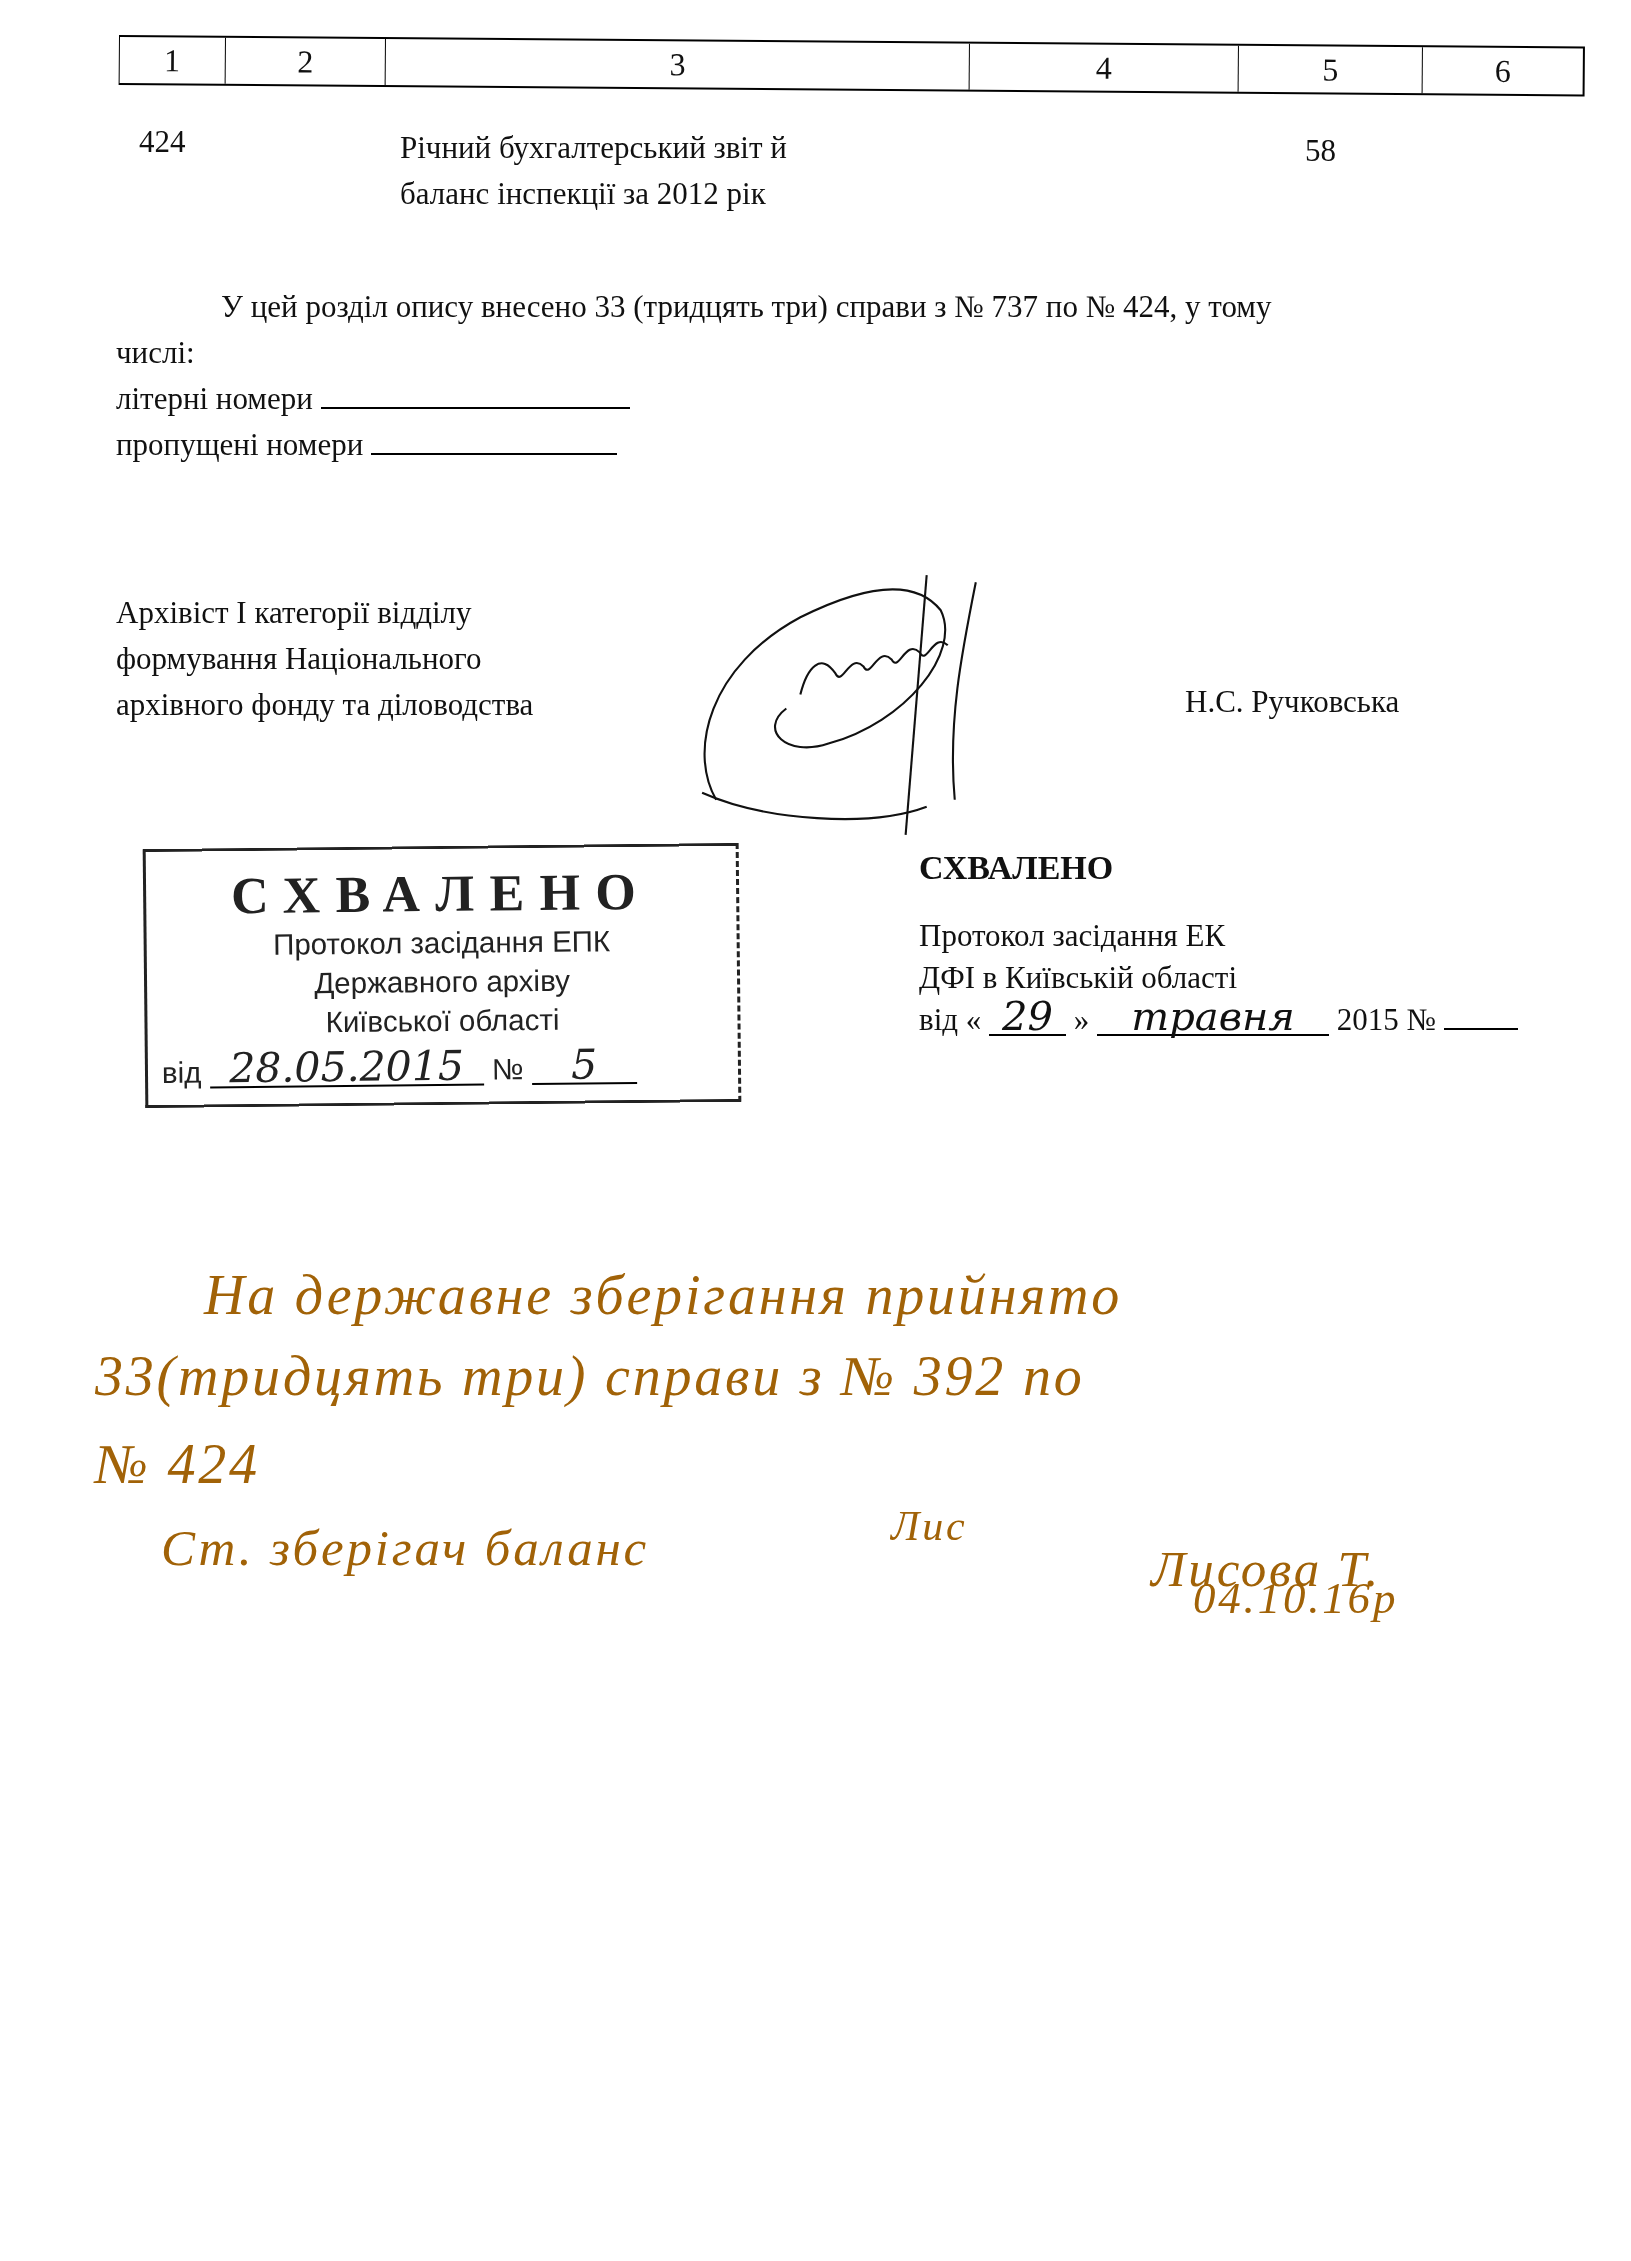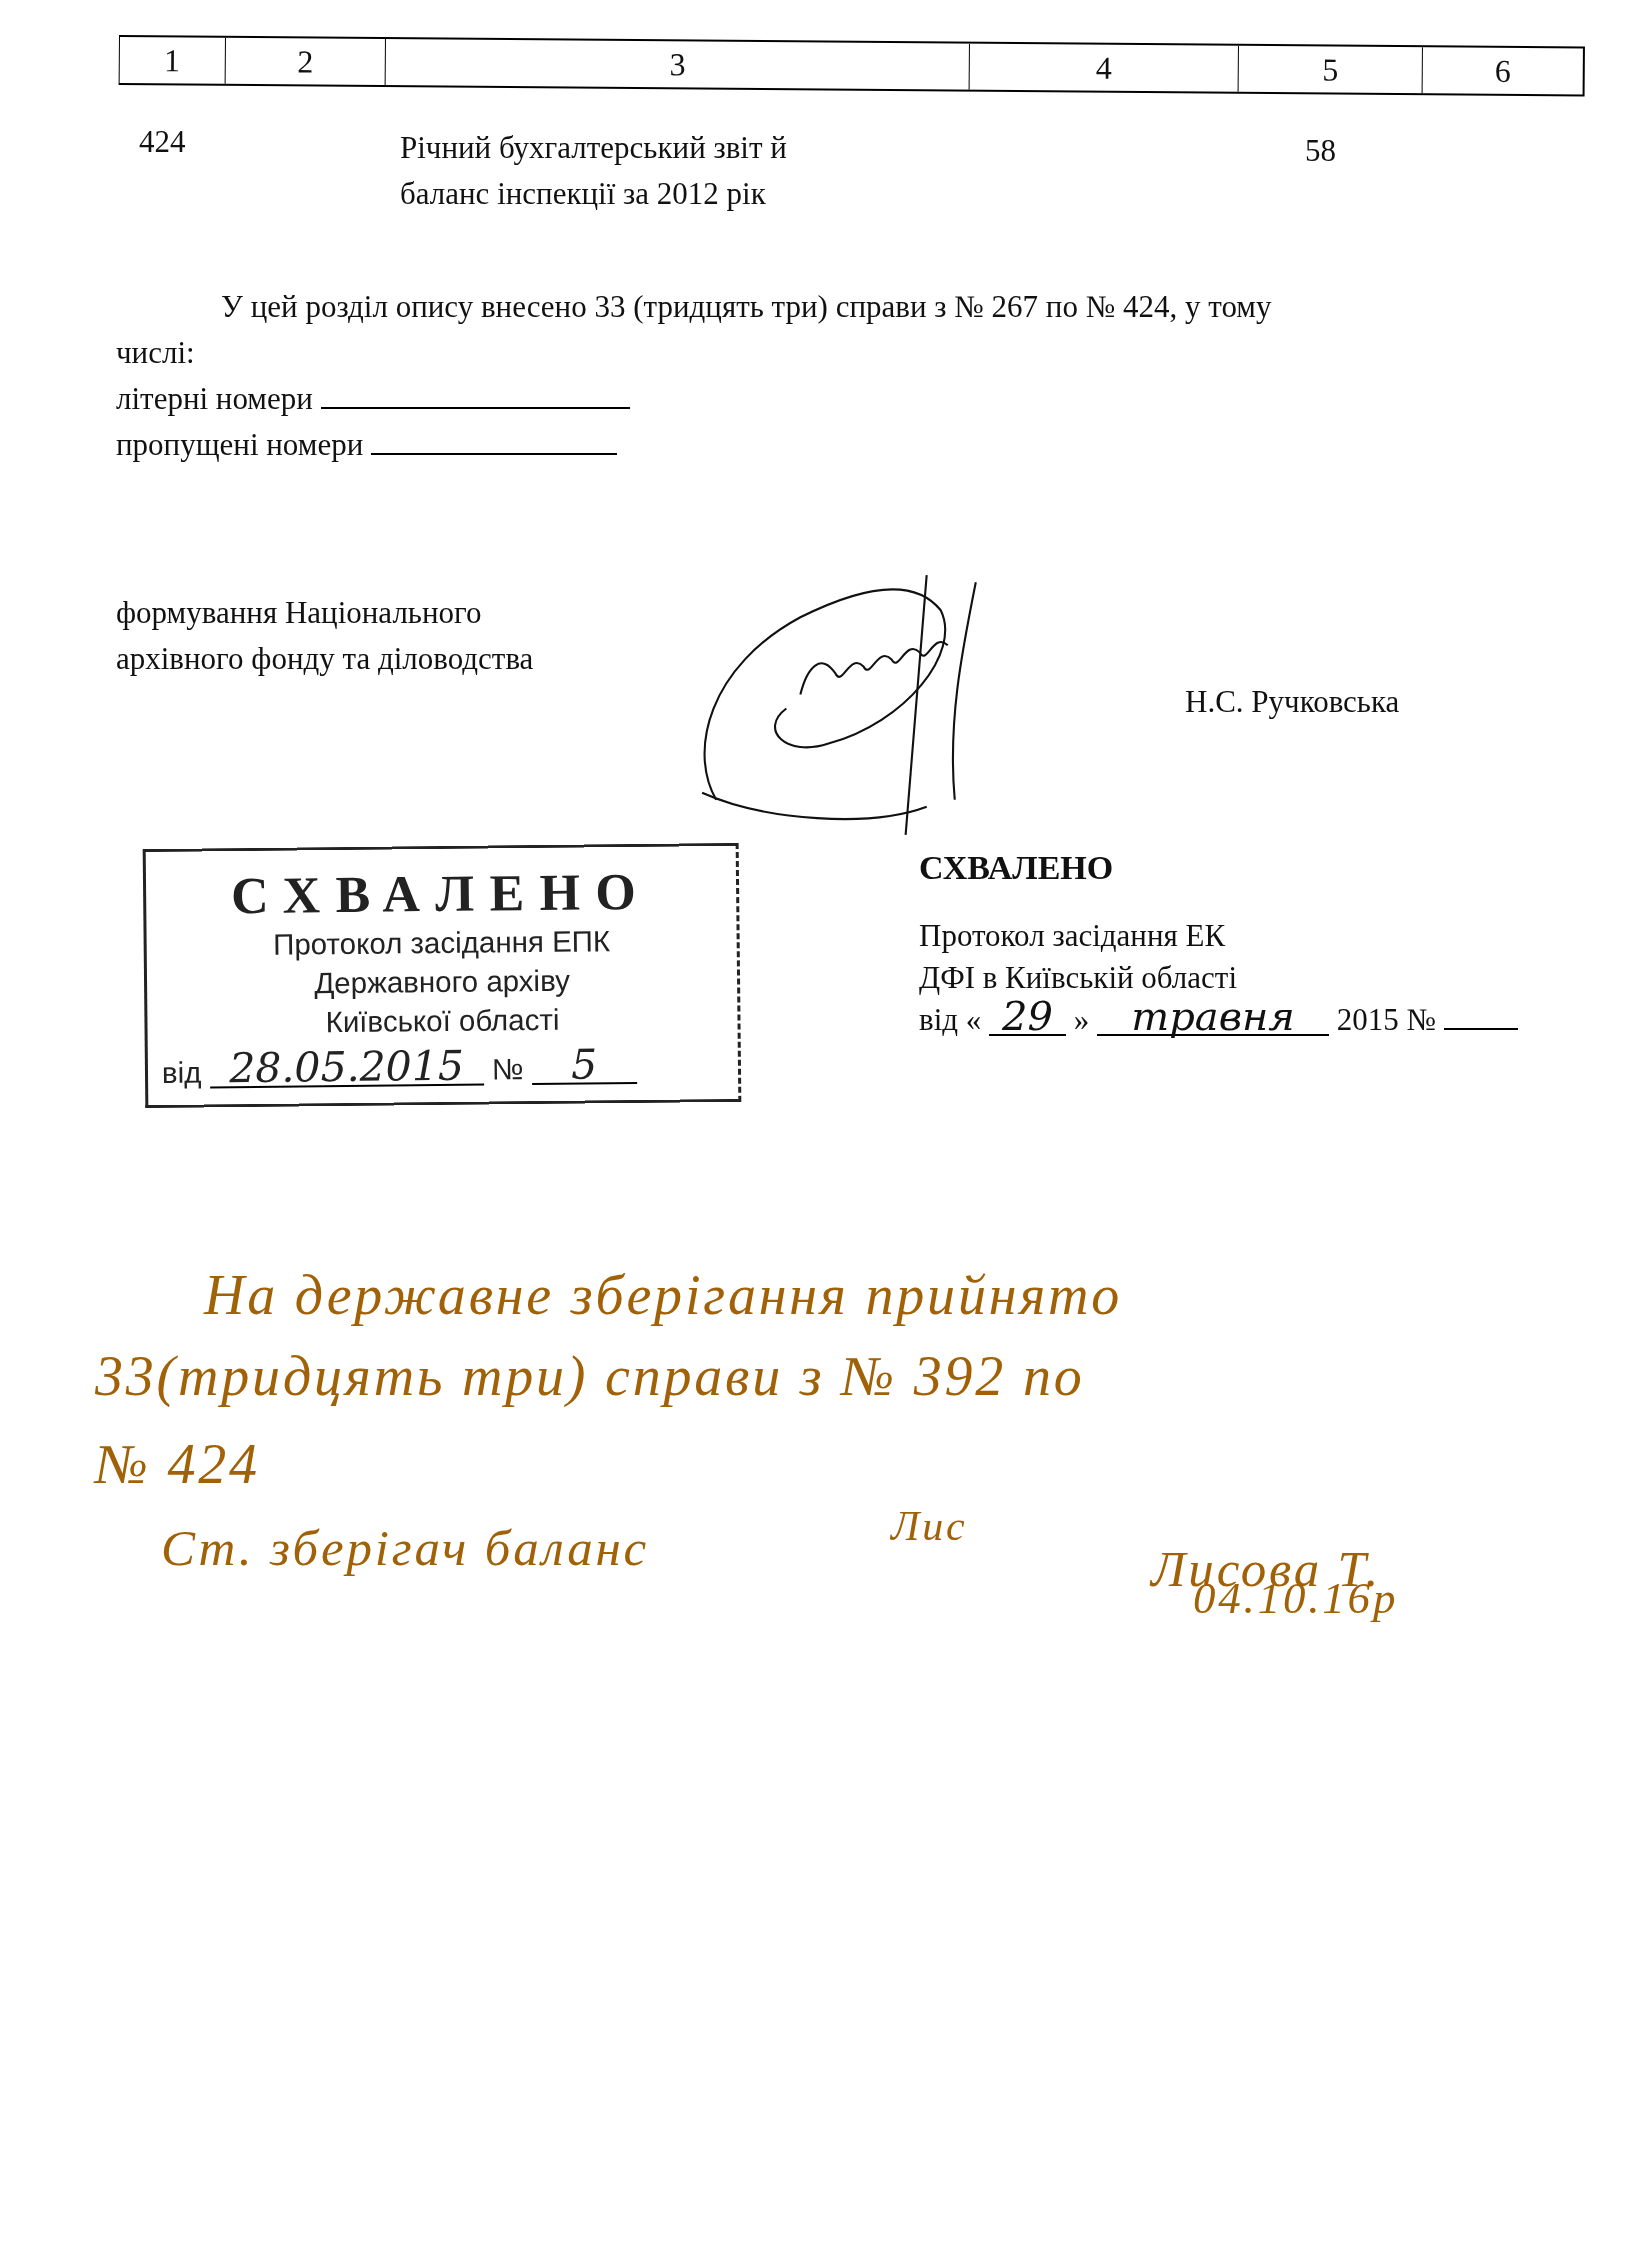--- a/index.html
+++ b/index.html
@@ -46,33 +46,34 @@
 </div>
 
 <div class="abs body-text" style="left:139px; top:119px;">424</div>
 <div class="abs body-text" style="left:400px; top:125px;">
   <div>Річний бухгалтерський звіт й</div>
   <div>баланс інспекції за 2012 рік</div>
 </div>
 <div class="abs body-text" style="left:1305px; top:128px;">58</div>
 
 <div class="abs body-text" style="left:116px; top:284px; width:1460px;">
-  <div style="padding-left:105px;">У цей розділ опису внесено 33 (тридцять три) справи з № 267  по № 424, у тому</div>
+  <div style="padding-left:105px;">У цей розділ опису внесено 33 (тридцять три) справи з № 737  по № 424, у тому</div>
   <div>числі:</div>
   <div>
     <span>літерні номери</span>
     <span class="blank" style="width:309px;"></span>
   </div>
   <div>
     <span>пропущені номери</span>
     <span class="blank" style="width:246px;"></span>
   </div>
 </div>
 
 <div class="abs body-text" style="left:116px; top:590px;">
+  <div>Архівіст І категорії відділу</div>
   <div>формування Національного</div>
   <div>архівного фонду та діловодства</div>
 </div>
 <div class="abs" style="left:660px; top:568px; width:393px; height:267px;">
   <svg width="393" height="267" viewBox="0 0 560 380" fill="none" stroke="#111" stroke-width="3">
     <path d="M80 330 C 40 260, 70 140, 200 70 C 280 30, 360 10, 400 60 C 430 120, 350 220, 240 250 C 180 270, 140 230, 180 200"></path>
     <path d="M200 180 C 210 140, 230 120, 250 150 C 260 170, 270 120, 290 140 C 300 160, 310 110, 330 130 C 340 150, 350 100, 370 120 C 380 140, 390 90, 410 110"></path>
     <path d="M380 10 L 350 380"></path>
     <path d="M450 20 C 430 120, 410 220, 420 330"></path>
     <path d="M60 320 C 150 360, 300 370, 380 340"></path>

